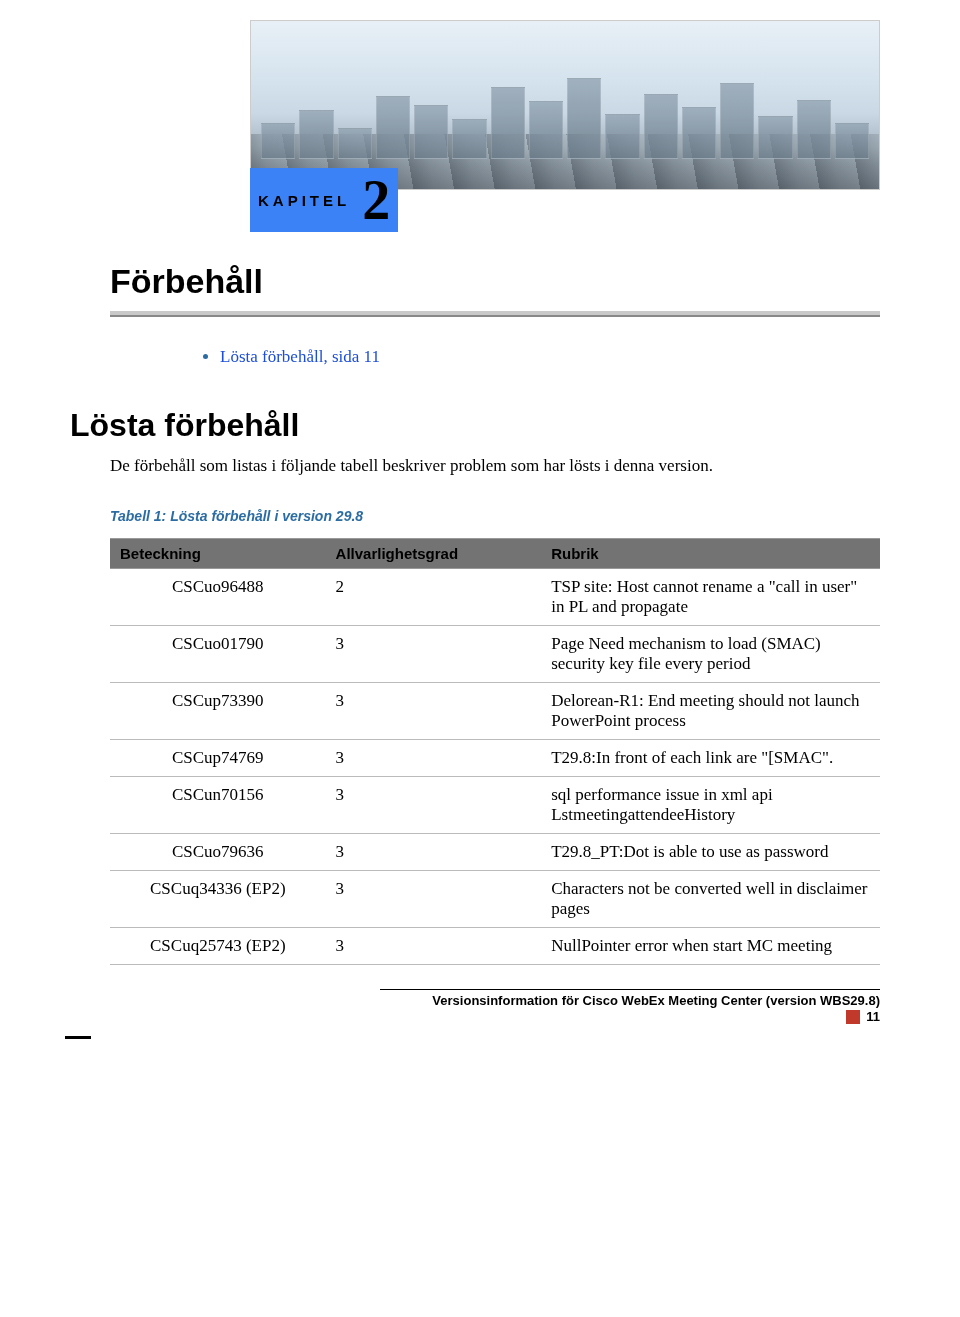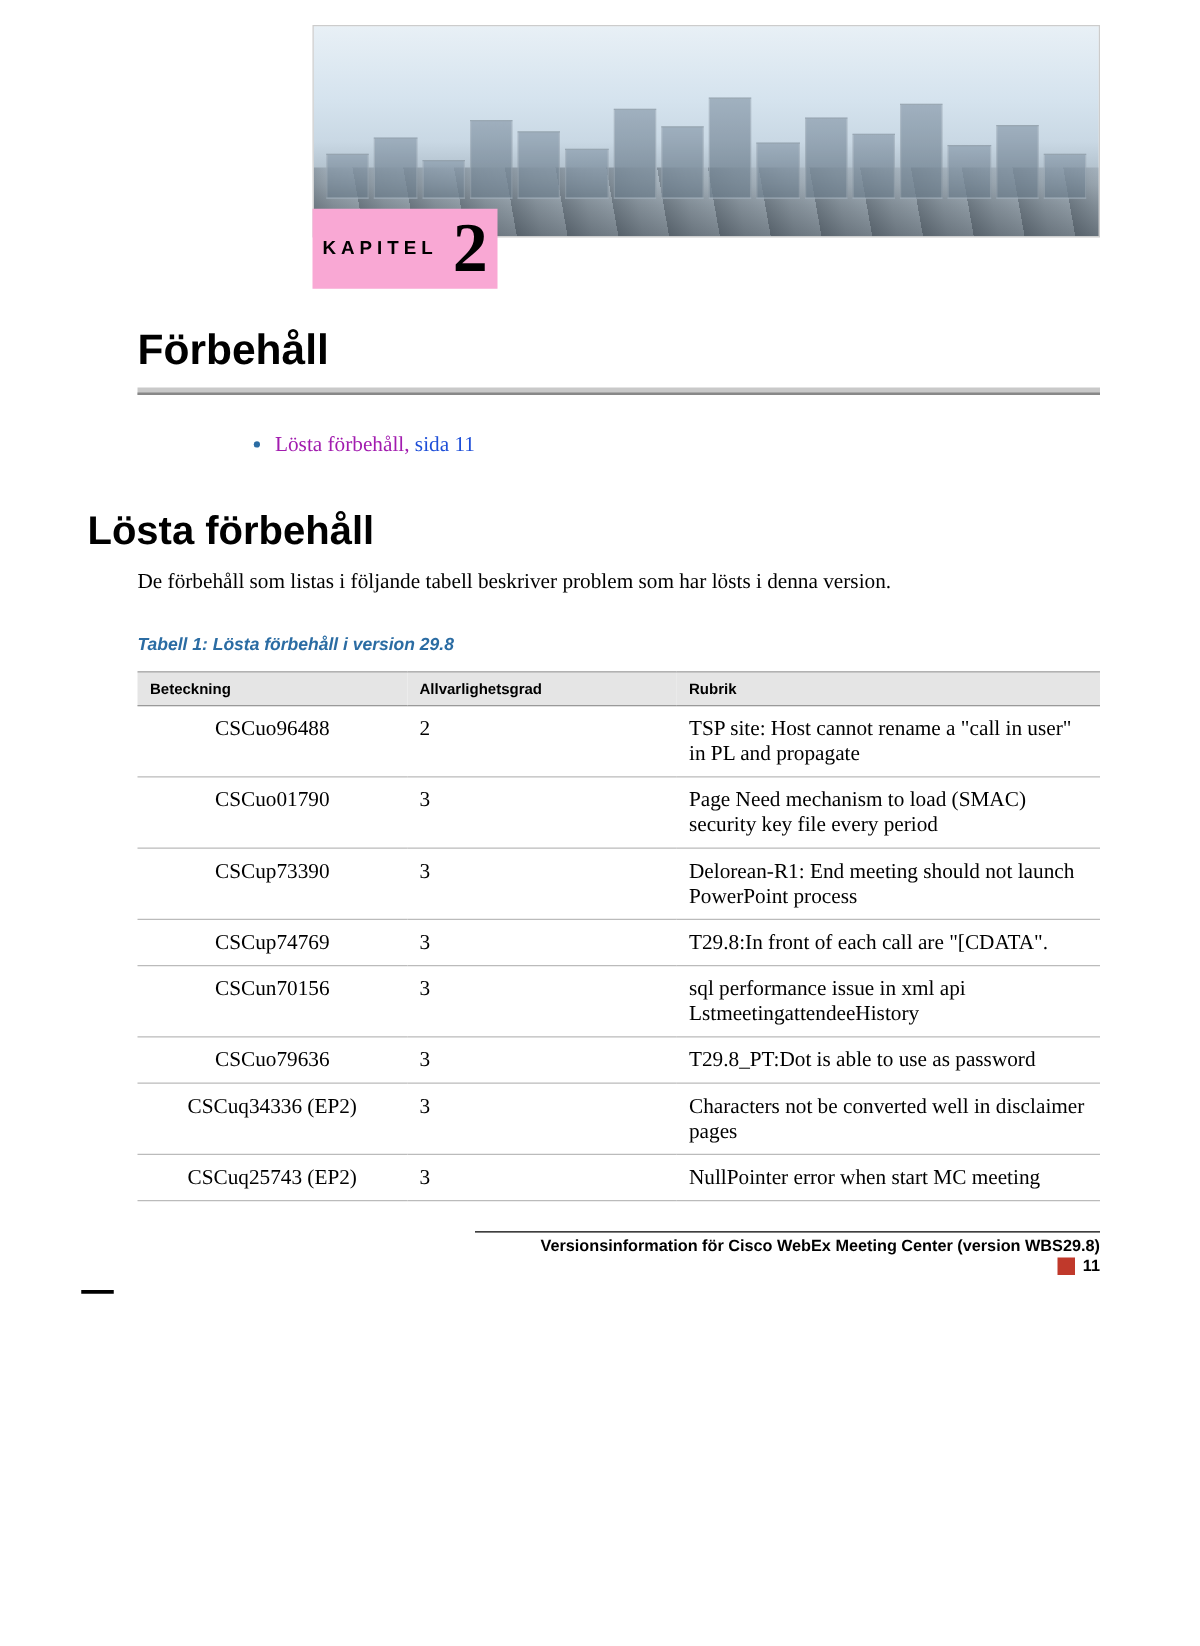--- a/index.html
+++ b/index.html
@@ -48,21 +48,21 @@
     padding: 0 10px;
     opacity: 0.75;
   }
   .banner .b {
     background: linear-gradient(to bottom, #8fa0b0, #6b7c8a);
     flex: 1;
     border: 1px solid rgba(255,255,255,0.2);
   }
   .chapter-label {
     margin: -35px 0 0 140px;
-    background: #f9a8d4;
+    background: #3b82f6;
     display: inline-block;
     padding: 0 8px;
     position: relative;
     z-index: 2;
   }
   .chapter-label .kap {
     font-family: Arial, Helvetica, sans-serif;
     font-weight: bold;
     letter-spacing: 4px;
     font-size: 15px;
@@ -117,25 +117,25 @@
   }
   table.caveats {
     width: 100%;
     border-collapse: collapse;
     font-size: 17px;
   }
   table.caveats th {
     font-family: Arial, Helvetica, sans-serif;
     font-weight: bold;
     text-align: left;
-    background: #e5e5e5;
+    background: #737373;
     border-top: 1px solid #999;
     border-bottom: 1px solid #999;
     padding: 6px 10px;
-    font-size: 12px;
+    font-size: 15px;
   }
   table.caveats td {
     border-bottom: 1px solid #bbb;
     padding: 8px 10px;
     vertical-align: top;
     font-family: "Times New Roman", serif;
   }
   table.caveats td:first-child { width: 28%; text-align: center; }
   table.caveats td:nth-child(2) { width: 28%; }
   .footer {
@@ -214,21 +214,21 @@
   <div class="chapter-label">
     <span class="kap">KAPITEL</span>
     <span class="num">2</span>
   </div>
 
   <h1 class="chapter-title">Förbehåll</h1>
   <div class="title-rule"></div>
 
   <ul class="toc">
     <li>
-      <span style="color:#a21caf">Lösta förbehåll,</span><span class="black"> sida 11</span>
+      <span style="color:#1d4ed8">Lösta förbehåll,</span><span class="black"> sida 11</span>
     </li>
   </ul>
 
   <h2 class="section">Lösta förbehåll</h2>
   <p class="intro">De förbehåll som listas i följande tabell beskriver problem som har lösts i denna version.</p>
   <p class="table-caption">Tabell 1: Lösta förbehåll i version 29.8</p>
 
   <table class="caveats">
     <thead>
       <tr>
@@ -249,21 +249,21 @@
         <td>Page Need mechanism to load (SMAC) security key file every period</td>
       </tr>
       <tr>
         <td>CSCup73390</td>
         <td>3</td>
         <td>Delorean-R1: End meeting should not launch PowerPoint process</td>
       </tr>
       <tr>
         <td>CSCup74769</td>
         <td>3</td>
-        <td>T29.8:In front of each call are "[CDATA".</td>
+        <td>T29.8:In front of each link are "[SMAC".</td>
       </tr>
       <tr>
         <td>CSCun70156</td>
         <td>3</td>
         <td>sql performance issue in xml api LstmeetingattendeeHistory</td>
       </tr>
       <tr>
         <td>CSCuo79636</td>
         <td>3</td>
         <td>T29.8_PT:Dot is able to use as password</td>

